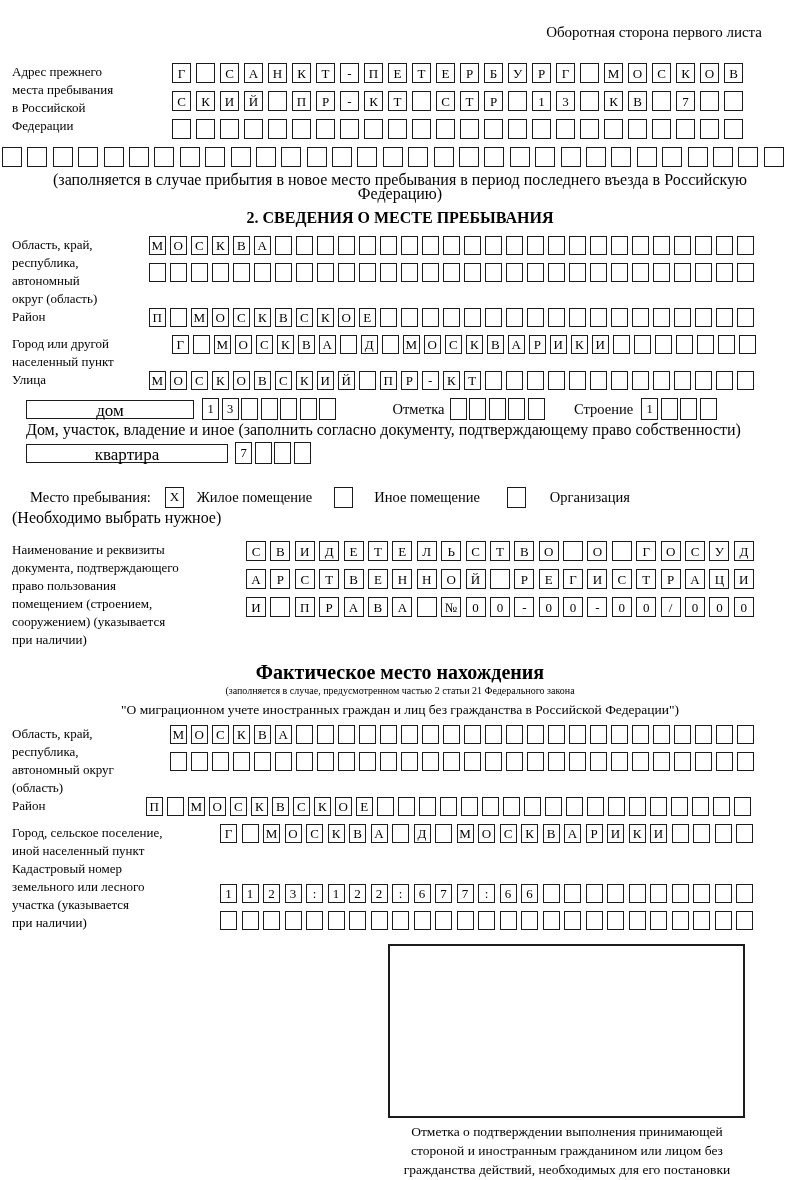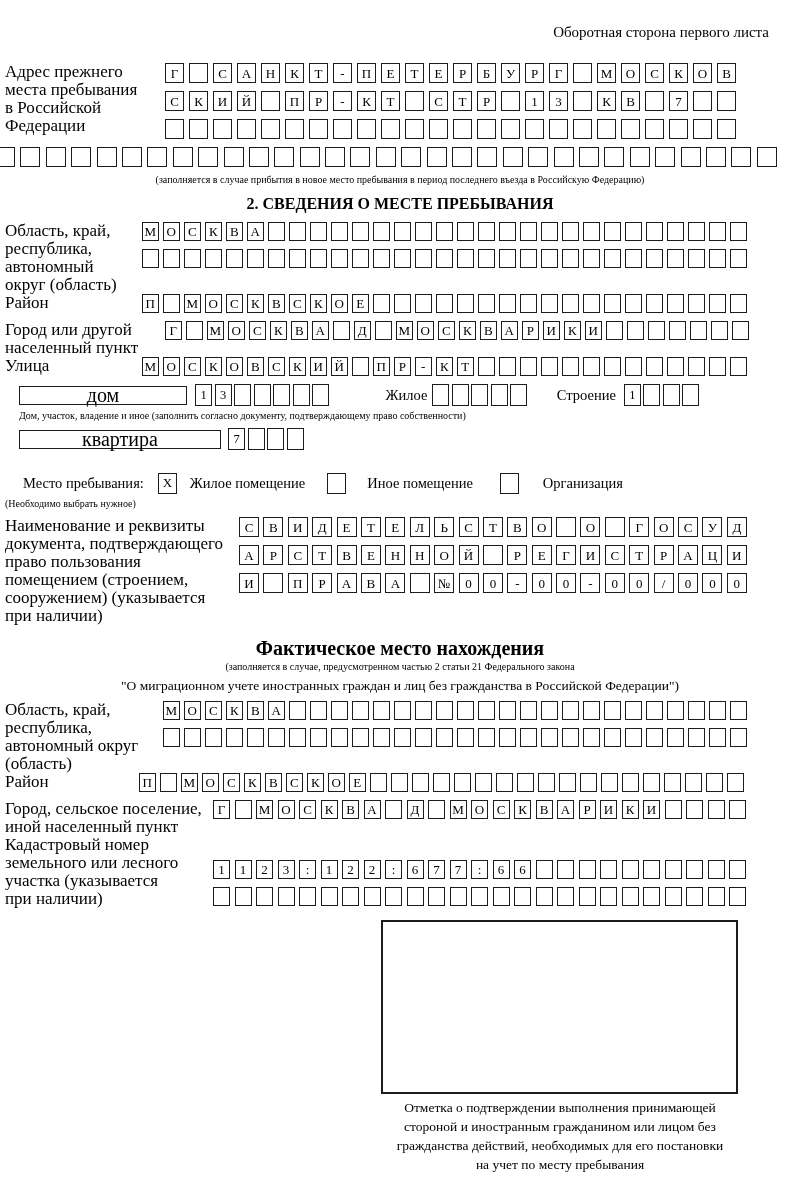--- a/index.html
+++ b/index.html
@@ -1,43 +1,43 @@
 <!DOCTYPE html>
 <html><head>
 <meta charset="utf-8">
 <style>
   html,body{margin:0;padding:0;background:#fff;}
   .page{
     position:relative;width:800px;height:1180px;background:#ffffff;
     font-family:"Liberation Serif","DejaVu Serif",serif;color:#000;
-    box-sizing:border-box;padding:0 5px;overflow:hidden;
+    box-sizing:border-box;padding:0 12px;overflow:hidden;
   }
   .header-note{margin-top:24px;text-align:right;padding-right:26px;font-size:15px;}
   .frow{display:flex;align-items:flex-start;}
-  .flabel{font-size:17px;line-height:18px;white-space:pre-line;flex:0 0 auto;}
+  .flabel{font-size:13px;line-height:18px;white-space:pre-line;flex:0 0 auto;}
   .w160{width:160px}.w137{width:137px}.w234{width:234px}
   .w158{width:158px}.w134{width:134px}.w208{width:208px}
   .cellrow{display:flex;margin-bottom:8px;flex:0 0 auto;}
   .cell{
     box-sizing:border-box;border:1.6px solid #1c1c1c;background:#fff;
     display:flex;align-items:center;justify-content:center;
     font-size:13px;line-height:1;flex:0 0 auto;
   }
   .v24 .cell{width:19px;height:20px;margin-right:5px;}
   .v31 .cell{width:20px;height:20px;margin-right:5.4px;}
   .v29 .cell{width:16.5px;height:19px;margin-right:4.5px;}
   .v25 .cell{width:17px;height:19px;margin-right:4.5px;}
   .vdoc .cell{width:20px;height:20px;margin-right:4.4px;}
   .vh .cell{width:17px;height:22px;margin-right:2.5px;font-size:12.5px;}
-  .note{font-size:10px;line-height:14px;}
+  .note{font-size:16px;line-height:14px;}
   .center{text-align:center;}
   .h-bold{font-weight:bold;font-size:16px;text-align:center;}
   .widebox{
     box-sizing:border-box;border:1.7px solid #1c1c1c;height:19px;
-    display:flex;align-items:center;justify-content:center;font-size:20px;
+    display:flex;align-items:flex-start;justify-content:center;font-size:17px;
   }
   .inline-label{font-size:14.5px;line-height:22px;white-space:nowrap;}
   .checkbox{
     box-sizing:border-box;width:19px;height:21px;border:1.6px solid #1c1c1c;
     display:flex;align-items:center;justify-content:center;font-size:13px;
   }
   .stamp-box{box-sizing:border-box;border:2px solid #1c1c1c;width:357px;height:174px;margin-left:376px;margin-top:6px;}
   .stamp-note{margin-top:4px;margin-left:310px;width:490px;font-size:13.5px;line-height:19px;text-align:center;white-space:pre-line;}
 </style>
 </head>
@@ -352,21 +352,21 @@
     </div>
     <div class="cellrow vh" style="margin-bottom:0;margin-left:8px">
         <span class="cell">1</span>
         <span class="cell">3</span>
         <span class="cell"></span>
         <span class="cell"></span>
         <span class="cell"></span>
         <span class="cell"></span>
         <span class="cell"></span>
       </div>
-    <div class="inline-label" style="margin-left:54px">Жилое</div>
+    <div class="inline-label" style="margin-left:54px">Отметка</div>
     <div class="cellrow vh" style="margin-bottom:0;margin-left:5px">
         <span class="cell"></span>
         <span class="cell"></span>
         <span class="cell"></span>
         <span class="cell"></span>
         <span class="cell"></span>
       </div>
     <div class="inline-label" style="margin-left:27px">Строение</div>
     <div class="cellrow vh" style="margin-bottom:0;margin-left:8px">
         <span class="cell">1</span>
@@ -399,21 +399,21 @@
         <span></span>
       </div>
     <div class="inline-label" style="margin-left:21px">Иное помещение</div>
     <div class="checkbox" style="margin-left:27px">
         <span></span>
       </div>
     <div class="inline-label" style="margin-left:24px">Организация</div>
   </div>
   <div class="note" style="margin-top:3px;width:680px;text-align:left">(Необходимо выбрать нужное)</div>
 
-  <div class="frow" style="margin-top:6px">
+  <div class="frow" style="margin-top:16px">
     <div class="flabel w234">Наименование и реквизиты
 документа, подтверждающего
 право пользования
 помещением (строением,
 сооружением) (указывается
 при наличии)</div>
     <div>
       <div class="cellrow vdoc">
           <span class="cell">С</span>
           <span class="cell">В</span>

